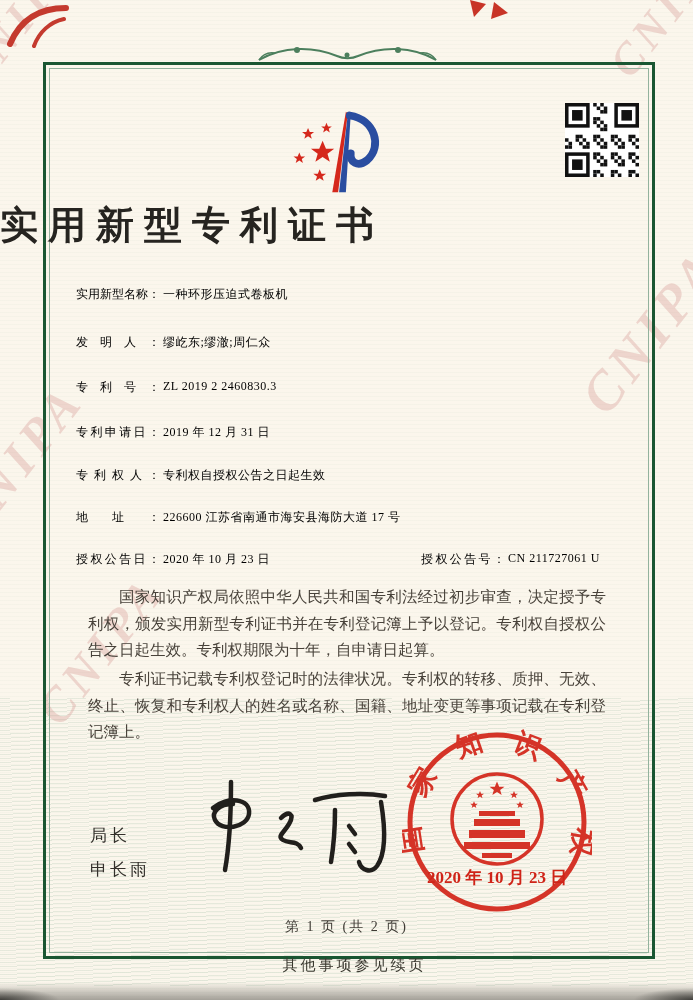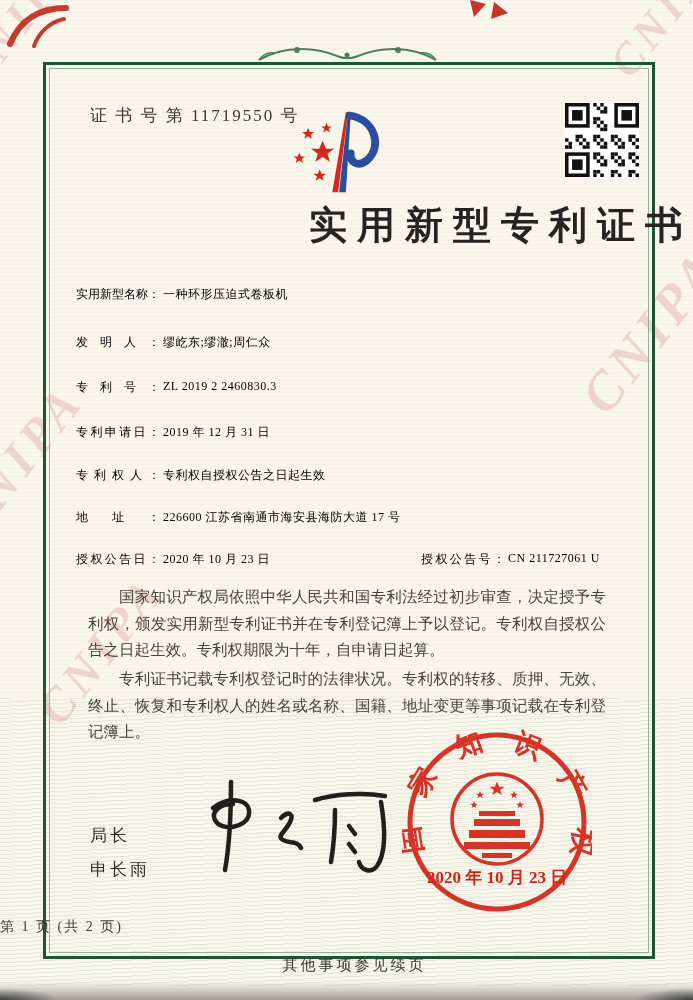--- a/index.html
+++ b/index.html
@@ -12,36 +12,36 @@
        background:repeating-linear-gradient(177deg, rgba(116,163,133,0.16) 0 1px, transparent 1px 4px);}
   .wm{position:absolute;color:rgba(205,130,125,0.28);font-weight:bold;font-style:italic;
       letter-spacing:6px;transform:rotate(-52deg);z-index:1;font-family:"Liberation Serif",serif;}
   .frame{position:absolute;left:43px;top:62px;width:606px;height:891px;
       border:3px solid #1a5632;z-index:2;}
   .frame-inner{position:absolute;inset:3px;border:1px solid #93b29d;}
   .content{position:absolute;inset:0;z-index:3;}
   .cert-no{position:absolute;left:90px;top:104px;font-size:17px;letter-spacing:2px;color:#3b3630;}
   .logo{position:absolute;left:283px;top:100px;}
   .qr{position:absolute;left:565px;top:103px;width:74px;height:74px;}
-  .title{position:absolute;left:0;right:0;top:200px;text-align:right;font-size:38px;
+  .title{position:absolute;left:0;right:0;top:200px;text-align:left;font-size:38px;
       font-weight:bold;letter-spacing:10px;color:#262420;}
   .row{position:absolute;left:76px;font-size:12px;color:#000000;white-space:nowrap;}
   .row .lbl{display:inline-block;width:7em;text-align:justify;text-align-last:justify;
       vertical-align:top;}
   .row .val{letter-spacing:0.5px;}
   .grant2{position:absolute;left:345px;top:0;}
   .paras{position:absolute;left:88px;top:584px;width:518px;font-size:15.5px;line-height:1.72;
       color:#48423a;text-align:justify;}
   .paras p{margin:0 0 2px 0;text-indent:2em;}
   .signer{position:absolute;left:90px;font-size:17px;letter-spacing:3px;color:#33302b;}
   .signature{position:absolute;left:185px;top:770px;}
   .seal{position:absolute;left:402px;top:727px;opacity:0.93;}
   .seal-date{position:absolute;left:407px;top:866px;width:180px;text-align:center;
       color:#cf2418;font-size:17px;font-weight:bold;white-space:nowrap;}
-  .page-no{position:absolute;left:0;right:0;top:918px;text-align:left;font-size:14px;
+  .page-no{position:absolute;left:0;right:0;top:918px;text-align:center;font-size:14px;
       letter-spacing:2px;color:#3f3b35;}
   .cont-note{position:absolute;left:0;right:0;top:956px;text-align:center;font-size:15px;
       letter-spacing:3px;color:#3a382f;padding-left:16px;}
   .bottom-shadow{position:absolute;left:0;right:0;bottom:0;height:18px;
       background:linear-gradient(to bottom, rgba(0,0,0,0), rgba(92,90,84,0.55));z-index:6;}
   .corner-dark{position:absolute;bottom:0;width:60px;height:12px;z-index:7;}
   .corner-dark.l{left:0;background:radial-gradient(ellipse at left bottom, rgba(20,20,18,0.7), transparent 70%);}
   .corner-dark.r{right:0;background:radial-gradient(ellipse at right bottom, rgba(20,20,18,0.7), transparent 70%);}
   .top-deco{position:absolute;z-index:2;}
 </style>
@@ -73,21 +73,20 @@
   <circle cx="92" cy="13" r="2.5" fill="#2e6b45"></circle>
   <path d="M4,18 c4,-6 10,-8 16,-7 M181,18 c-4,-6 -10,-8 -16,-7" stroke="#2e6b45" stroke-width="1.5" fill="none"></path>
 </svg>
 
 <div class="frame">
   <div class="frame-inner"></div>
 </div>
 
 <div class="content">
 
-  <div class="cert-no">证 书 号 第 11719550 号</div>
 
   <svg class="logo" width="118" height="97" viewBox="0 0 120 100">
     <defs>
       <path id="st" d="M0,-10 L2.9,-3.1 10,-3.1 4.2,1.2 6.2,8.1 0,4 -6.2,8.1 -4.2,1.2 -10,-3.1 -2.9,-3.1 Z"></path>
     </defs>
     <use href="#st" transform="translate(40,54) scale(1.2)" fill="#d5281c"></use>
     <use href="#st" transform="translate(25,35) scale(0.62)" fill="#d5281c"></use>
     <use href="#st" transform="translate(44,29) scale(0.55)" fill="#d5281c"></use>
     <use href="#st" transform="translate(16,60) scale(0.6)" fill="#d5281c"></use>
     <use href="#st" transform="translate(37,78) scale(0.66)" fill="#d5281c"></use>

